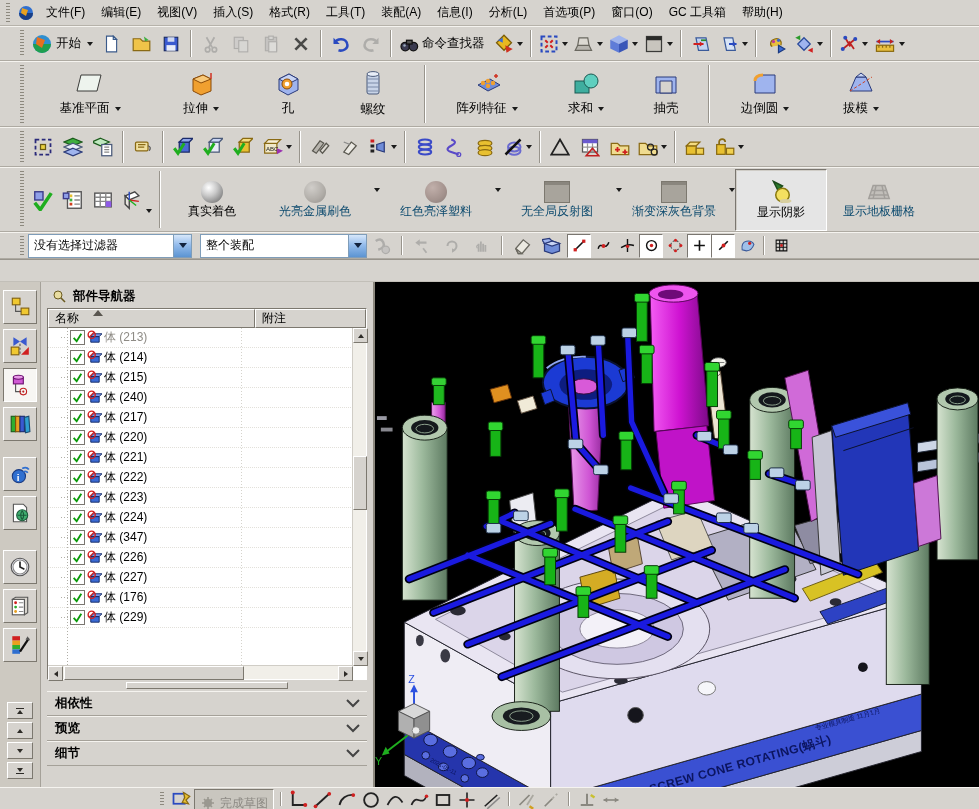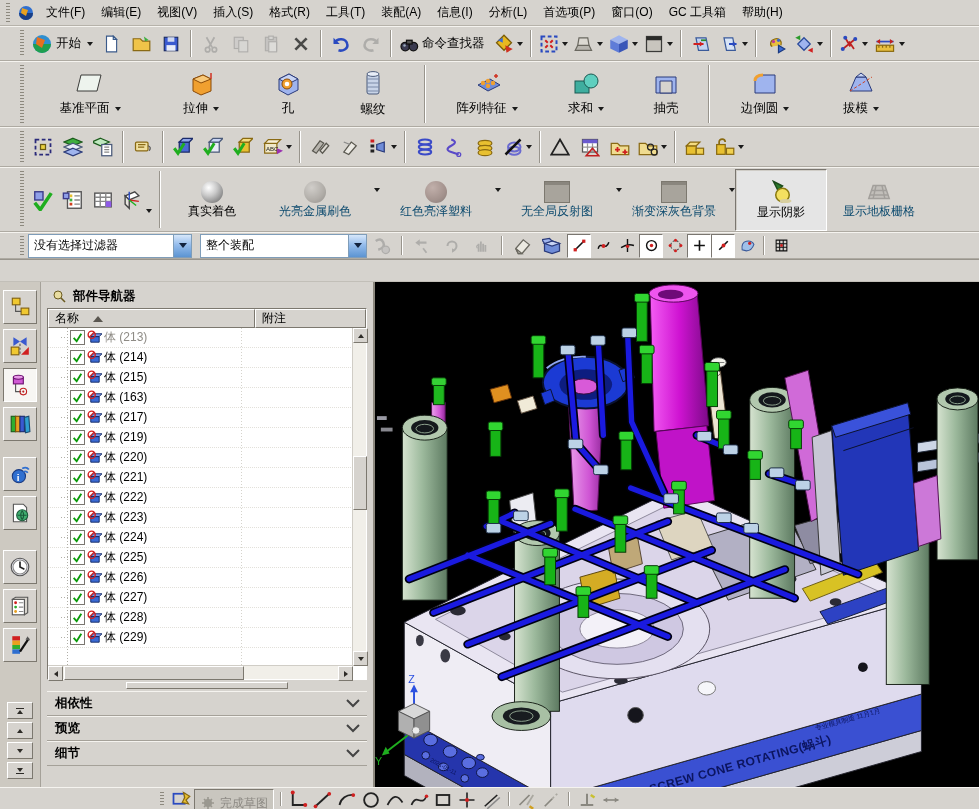--- a/index.html
+++ b/index.html
@@ -44,21 +44,21 @@
   .resbar{width:40px;background:#cdc9c1;border-right:1px solid #a5a199;display:flex;flex-direction:column;align-items:center;gap:5px;padding-top:8px}
   .rtab{width:32px;height:32px;flex:none;background:#d6d3ce;border:1px solid;border-color:#fff #7c786f #7c786f #fff;display:flex;align-items:center;justify-content:center}
   .rtab.active{background:#f7f6f3;border-color:#7c786f #fff #fff #7c786f}
   .rscroll{margin-top:auto;display:flex;flex-direction:column;gap:3px;padding-bottom:8px}
   .sbtn{width:24px;height:15px;background:#d6d3ce;border:1px solid;border-color:#fff #7c786f #7c786f #fff;display:flex;align-items:center;justify-content:center}
   
   .navpanel{width:320px;flex:none;background:#d6d3ce;border-right:2px solid #8d897f;display:flex;flex-direction:column;padding:3px 6px 0 6px}
   .navtitle{height:23px;display:flex;align-items:center;gap:7px;font-weight:bold;font-size:12.5px;padding-left:6px}
   .treewrap{position:relative;height:370px;background:#fff;border:1px solid;border-color:#7c786f #fff #fff #7c786f}
   .thead{display:flex;height:19px}
-  .th{background:#d6d3ce;border:1px solid;border-color:#fff #7c786f #7c786f #fff;display:flex;align-items:center;gap:14px;padding:0 6px;font-size:12px}
+  .th{background:#d6d3ce;border:1px solid;border-color:#fff #7c786f #7c786f #fff;display:flex;gap:14px;padding:0 6px;font-size:12px}
   .th-name{width:193px;flex:none}.th-note{flex:1}
   .sorttri{width:0;height:0;border-left:5px solid transparent;border-right:5px solid transparent;border-bottom:6px solid #5a5650}
   .tree{position:absolute;top:19px;left:0;right:13px;bottom:13px;overflow:hidden}
   .tree::before{content:'';position:absolute;left:19px;top:0;bottom:0;width:1px;
         background:repeating-linear-gradient(to bottom,#b0aea6 0 1px,transparent 1px 3px)}
   .tree::after{content:'';position:absolute;left:193px;top:0;bottom:0;width:1px;
         background:repeating-linear-gradient(to bottom,#d5d3cc 0 1px,transparent 1px 3px)}
   .trow{height:19px;display:flex;align-items:center;gap:2px;padding-left:13px;border-bottom:1px dotted #e2e0da;font-size:12px}
   .trow .tick{width:7px;height:1px;background:repeating-linear-gradient(to right,#b0aea6 0 1px,transparent 1px 3px)}
   .trow.dim .tlbl{color:#8e8b85}
@@ -910,21 +910,21 @@
                   <svg width="11" height="11" viewBox="0 0 13 13">
                     <path d="M2 7l3.5 4L11 2" stroke="#0a9a0a" stroke-width="2.2" fill="none"></path>
                   </svg>
                 </span>
                 <svg width="15" height="15" viewBox="0 0 16 16">
                   <polygon points="4,7 13,7 13,13 4,13" fill="#3a6ad4" stroke="#122a66"></polygon>
                   <polygon points="4,7 7,4 16,4 13,7" fill="#7f9ae8" stroke="#122a66"></polygon>
                   <circle cx="5" cy="5" r="3.8" fill="none" stroke="#d22020" stroke-width="1.5"></circle>
                   <path d="M2.4 7.6L7.6 2.4" stroke="#d22020" stroke-width="1.5"></path>
                 </svg>
-                <span class="tlbl">体 (163)</span>
+                <span class="tlbl">体 (240)</span>
               </div>
             <div class="trow">
                 <span class="tick"></span>
                 <span class="cb">
                   <svg width="11" height="11" viewBox="0 0 13 13">
                     <path d="M2 7l3.5 4L11 2" stroke="#0a9a0a" stroke-width="2.2" fill="none"></path>
                   </svg>
                 </span>
                 <svg width="15" height="15" viewBox="0 0 16 16">
                   <polygon points="4,7 13,7 13,13 4,13" fill="#3a6ad4" stroke="#122a66"></polygon>
@@ -940,35 +940,20 @@
                   <svg width="11" height="11" viewBox="0 0 13 13">
                     <path d="M2 7l3.5 4L11 2" stroke="#0a9a0a" stroke-width="2.2" fill="none"></path>
                   </svg>
                 </span>
                 <svg width="15" height="15" viewBox="0 0 16 16">
                   <polygon points="4,7 13,7 13,13 4,13" fill="#3a6ad4" stroke="#122a66"></polygon>
                   <polygon points="4,7 7,4 16,4 13,7" fill="#7f9ae8" stroke="#122a66"></polygon>
                   <circle cx="5" cy="5" r="3.8" fill="none" stroke="#d22020" stroke-width="1.5"></circle>
                   <path d="M2.4 7.6L7.6 2.4" stroke="#d22020" stroke-width="1.5"></path>
                 </svg>
-                <span class="tlbl">体 (219)</span>
-              </div>
-            <div class="trow">
-                <span class="tick"></span>
-                <span class="cb">
-                  <svg width="11" height="11" viewBox="0 0 13 13">
-                    <path d="M2 7l3.5 4L11 2" stroke="#0a9a0a" stroke-width="2.2" fill="none"></path>
-                  </svg>
-                </span>
-                <svg width="15" height="15" viewBox="0 0 16 16">
-                  <polygon points="4,7 13,7 13,13 4,13" fill="#3a6ad4" stroke="#122a66"></polygon>
-                  <polygon points="4,7 7,4 16,4 13,7" fill="#7f9ae8" stroke="#122a66"></polygon>
-                  <circle cx="5" cy="5" r="3.8" fill="none" stroke="#d22020" stroke-width="1.5"></circle>
-                  <path d="M2.4 7.6L7.6 2.4" stroke="#d22020" stroke-width="1.5"></path>
-                </svg>
                 <span class="tlbl">体 (220)</span>
               </div>
             <div class="trow">
                 <span class="tick"></span>
                 <span class="cb">
                   <svg width="11" height="11" viewBox="0 0 13 13">
                     <path d="M2 7l3.5 4L11 2" stroke="#0a9a0a" stroke-width="2.2" fill="none"></path>
                   </svg>
                 </span>
                 <svg width="15" height="15" viewBox="0 0 16 16">
@@ -1030,21 +1015,21 @@
                   <svg width="11" height="11" viewBox="0 0 13 13">
                     <path d="M2 7l3.5 4L11 2" stroke="#0a9a0a" stroke-width="2.2" fill="none"></path>
                   </svg>
                 </span>
                 <svg width="15" height="15" viewBox="0 0 16 16">
                   <polygon points="4,7 13,7 13,13 4,13" fill="#3a6ad4" stroke="#122a66"></polygon>
                   <polygon points="4,7 7,4 16,4 13,7" fill="#7f9ae8" stroke="#122a66"></polygon>
                   <circle cx="5" cy="5" r="3.8" fill="none" stroke="#d22020" stroke-width="1.5"></circle>
                   <path d="M2.4 7.6L7.6 2.4" stroke="#d22020" stroke-width="1.5"></path>
                 </svg>
-                <span class="tlbl">体 (225)</span>
+                <span class="tlbl">体 (347)</span>
               </div>
             <div class="trow">
                 <span class="tick"></span>
                 <span class="cb">
                   <svg width="11" height="11" viewBox="0 0 13 13">
                     <path d="M2 7l3.5 4L11 2" stroke="#0a9a0a" stroke-width="2.2" fill="none"></path>
                   </svg>
                 </span>
                 <svg width="15" height="15" viewBox="0 0 16 16">
                   <polygon points="4,7 13,7 13,13 4,13" fill="#3a6ad4" stroke="#122a66"></polygon>
@@ -1075,21 +1060,21 @@
                   <svg width="11" height="11" viewBox="0 0 13 13">
                     <path d="M2 7l3.5 4L11 2" stroke="#0a9a0a" stroke-width="2.2" fill="none"></path>
                   </svg>
                 </span>
                 <svg width="15" height="15" viewBox="0 0 16 16">
                   <polygon points="4,7 13,7 13,13 4,13" fill="#3a6ad4" stroke="#122a66"></polygon>
                   <polygon points="4,7 7,4 16,4 13,7" fill="#7f9ae8" stroke="#122a66"></polygon>
                   <circle cx="5" cy="5" r="3.8" fill="none" stroke="#d22020" stroke-width="1.5"></circle>
                   <path d="M2.4 7.6L7.6 2.4" stroke="#d22020" stroke-width="1.5"></path>
                 </svg>
-                <span class="tlbl">体 (228)</span>
+                <span class="tlbl">体 (176)</span>
               </div>
             <div class="trow">
                 <span class="tick"></span>
                 <span class="cb">
                   <svg width="11" height="11" viewBox="0 0 13 13">
                     <path d="M2 7l3.5 4L11 2" stroke="#0a9a0a" stroke-width="2.2" fill="none"></path>
                   </svg>
                 </span>
                 <svg width="15" height="15" viewBox="0 0 16 16">
                   <polygon points="4,7 13,7 13,13 4,13" fill="#3a6ad4" stroke="#122a66"></polygon>

